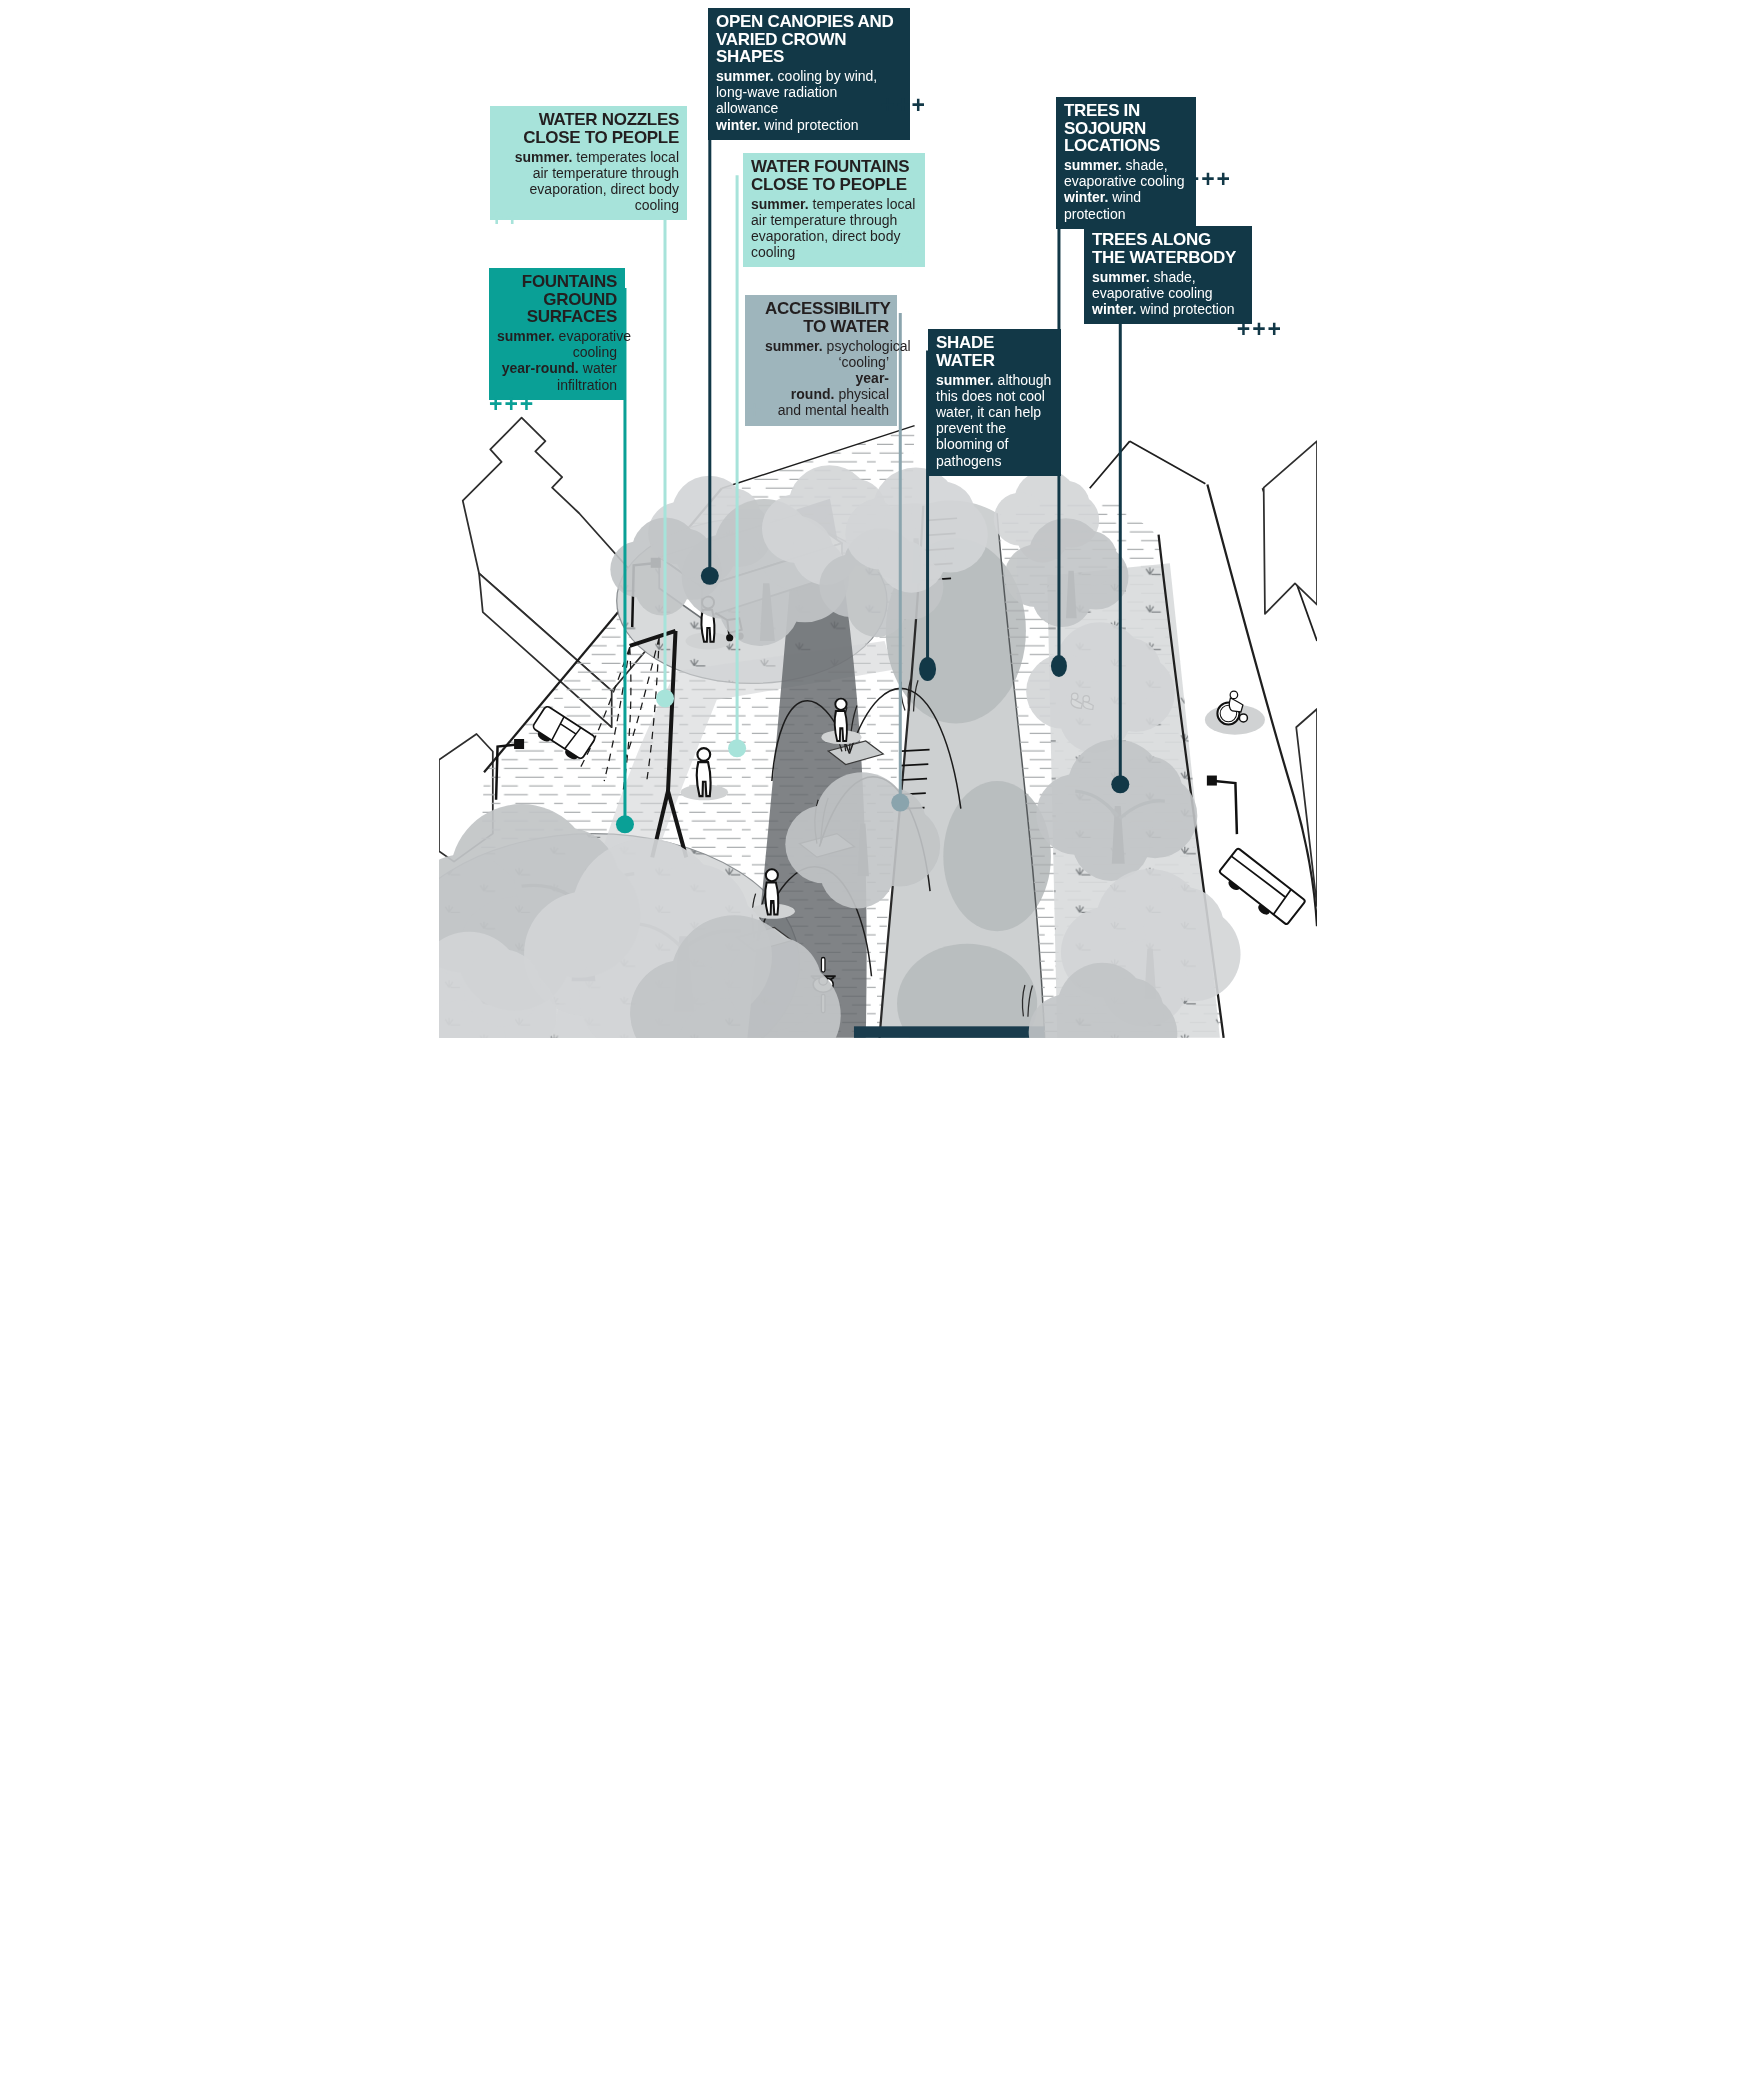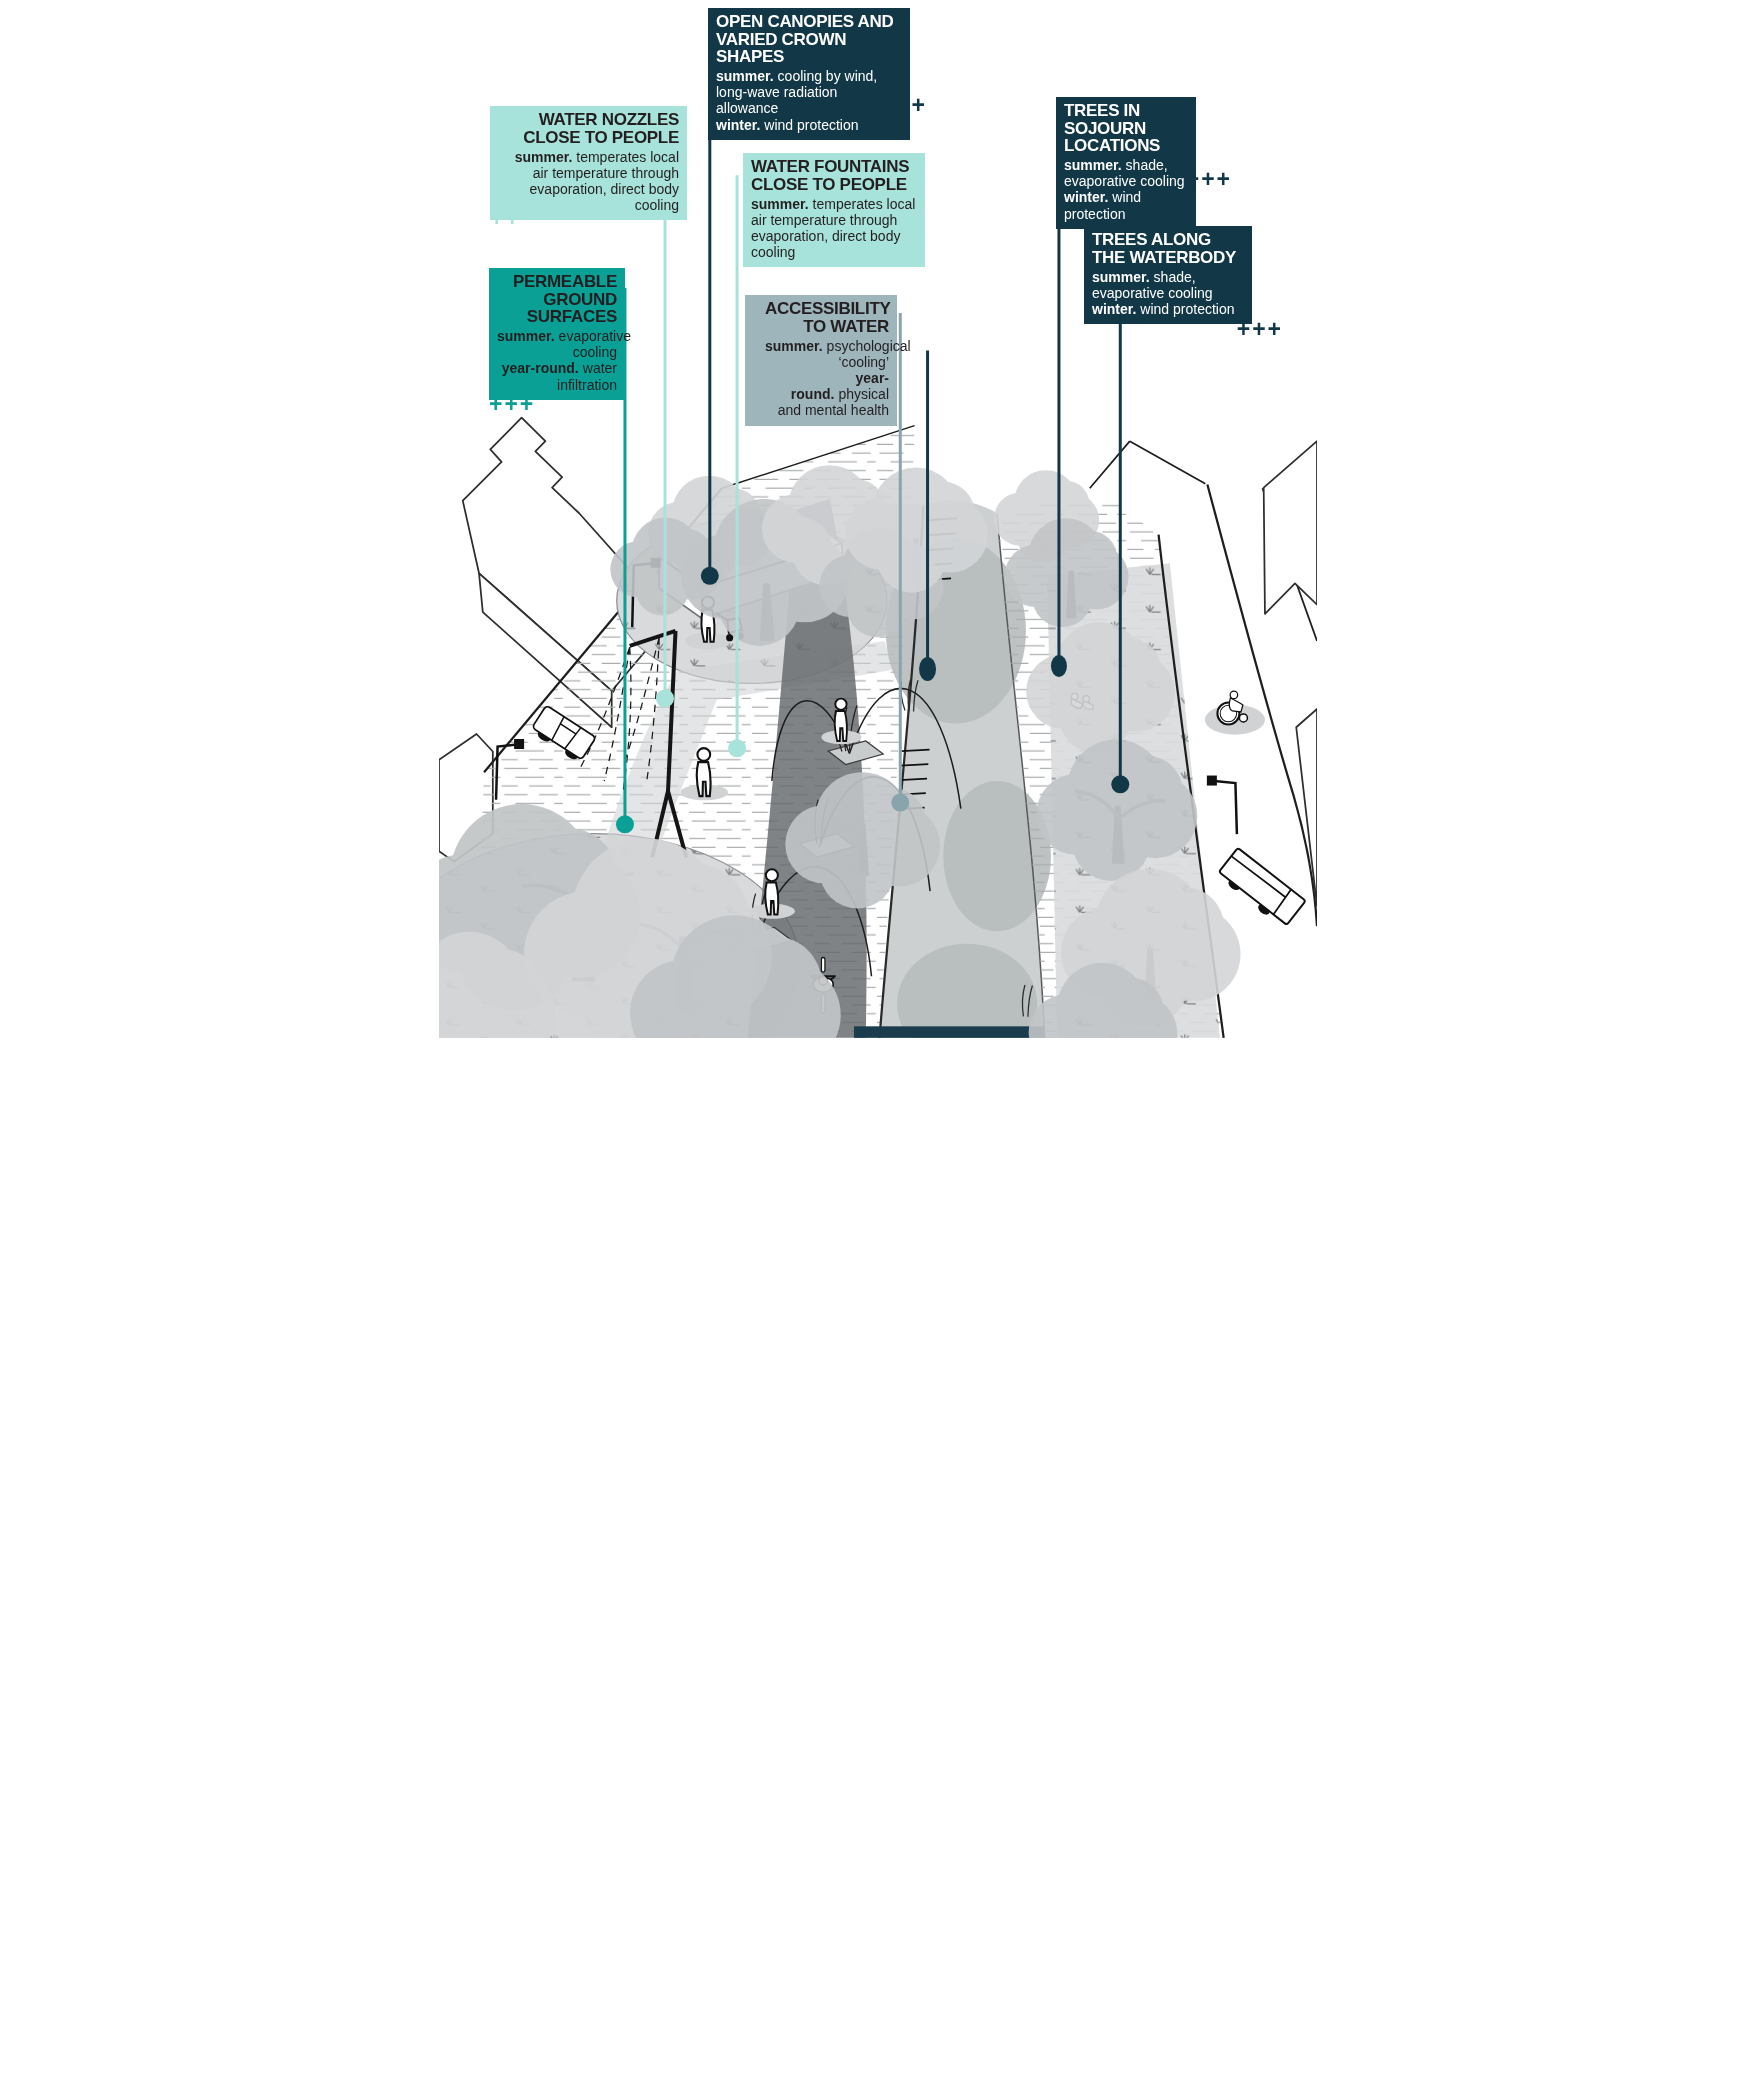--- a/index.html
+++ b/index.html
@@ -314,28 +314,32 @@
   <div class="plus navy ta-r" style="left:633px;top:168px;width:160px">+++</div>
 
   <div class="box navy" style="left:645px;top:226px;width:168px">
     <h2>TREES ALONG THE WATERBODY</h2>
     <p><b class="season">summer.</b><span>shade, evaporative cooling</span></p>
     <p><b class="season">winter.</b><span>wind protection</span></p>
   </div>
   <div class="plus navy ta-r" style="left:684px;top:318px;width:160px">+++</div>
 
   <div class="box teal ta-r" style="left:50px;top:268px;width:136px">
-    <h2>PERMEABLE GROUND SURFACES</h2>
+    <h2>FOUNTAINS GROUND SURFACES</h2>
     <p><b class="season">summer.</b><span>evaporative cooling</span></p>
     <p><b class="season">year-round.</b><span>water infiltration</span></p>
   </div>
   <div class="plus teal" style="left:50px;top:393px;width:110px">+++</div>
 
   <div class="box grayblue ta-r" style="left:306px;top:295px;width:152px">
     <h2>ACCESSIBILITY TO WATER</h2>
     <p><b class="season">summer.</b><span>psychological ‘cooling’</span></p>
     <p><b class="season">year-round.</b><span>physical and mental health</span></p>
   </div>
   <div class="plus grayblue" style="left:309px;top:399px;width:100px">+</div>
 
+  <div class="box navy" style="left:489px;top:329px;width:133px">
+    <h2>SHADE WATER</h2>
+    <p><b class="season">summer.</b><span>although this does not cool water, it can help prevent the blooming of pathogens</span></p>
+  </div>
 
 </div>
 
 
 </body></html>

